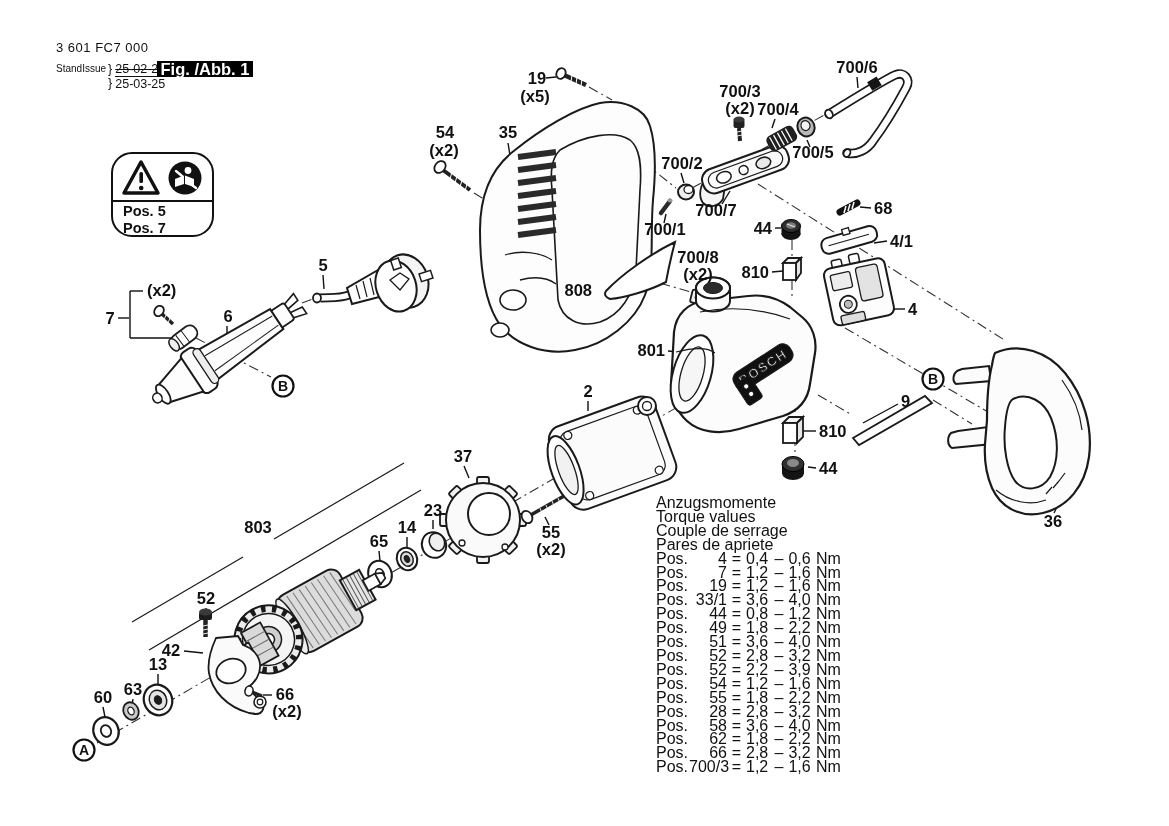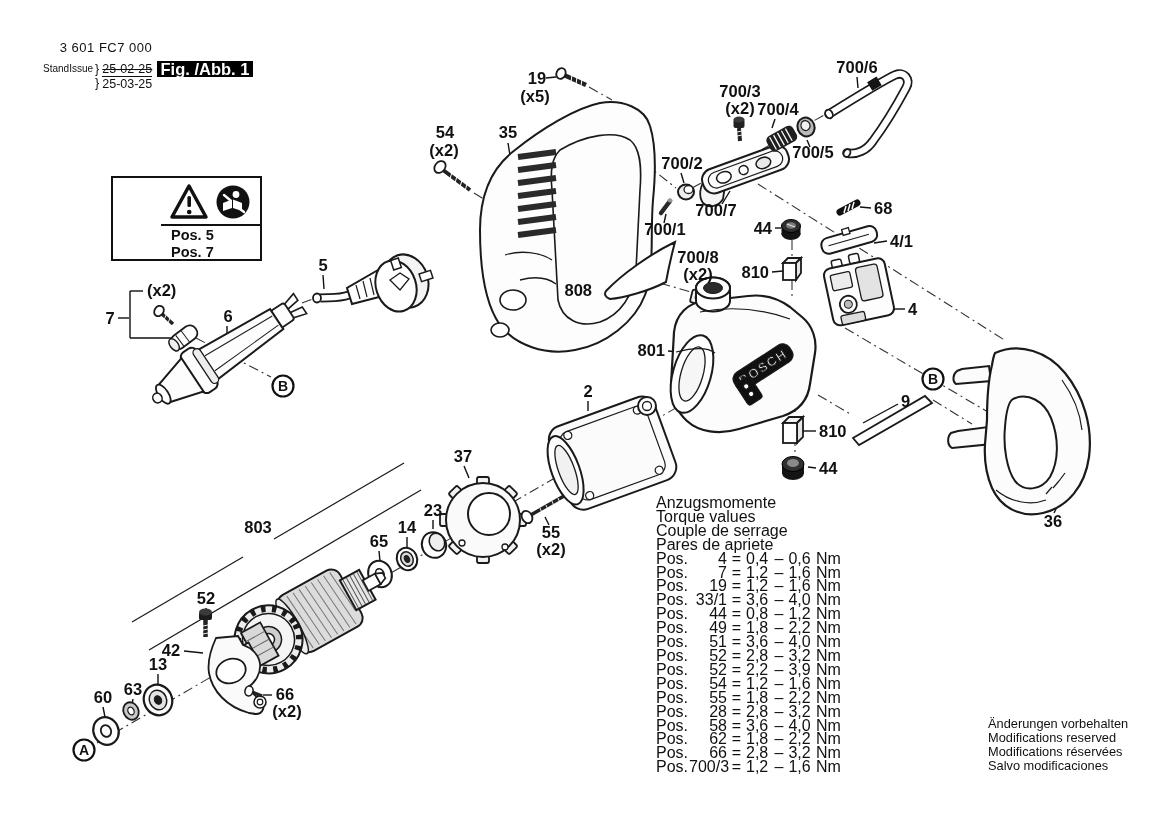--- a/index.html
+++ b/index.html
@@ -3,32 +3,32 @@
 <meta charset="utf-8">
 <style>
   html,body{margin:0;padding:0;background:#ffffff;}
   .stage{position:relative;width:1169px;height:826px;background:#fff;overflow:hidden;
          font-family:"Liberation Sans",sans-serif;color:#111;}
   svg text{font-family:"Liberation Sans",sans-serif;}
   .callout{font-size:16.5px;font-weight:bold;fill:#111;}
   .refletter{font-size:14px;font-weight:bold;fill:#111;}
   .logo-text{font-size:13px;font-weight:bold;letter-spacing:1.5px;fill:#fff;}
 
-  .hdr{position:absolute;left:43px;top:40px;font-size:13px;line-height:15px;text-align:right;}
+  .hdr{position:absolute;left:56px;top:40px;font-size:13px;line-height:15px;}
   .hdr .pn{letter-spacing:.5px;margin-bottom:7px;}
   .si{display:flex;align-items:flex-start;}
   .si-labels{display:flex;flex-direction:row;font-size:10px;line-height:14px;}
   .si-brace{font-size:12.5px;line-height:14px;margin:0 3px 0 2px;display:flex;flex-direction:column;}
   .si-dates{display:flex;flex-direction:column;font-size:12.5px;line-height:14px;}
   .strike{text-decoration:line-through;border-bottom:1.5px solid #111;padding-bottom:0px;}
 
   .figbox{position:absolute;left:157px;top:61px;width:96px;height:16px;background:#000;color:#fff;
           font-weight:bold;font-size:16.5px;display:flex;align-items:center;justify-content:center;}
 
-  .warn{position:absolute;left:111px;top:176px;width:99px;height:81px;border:2.5px solid #111;border-radius:0;padding-left:48px;}
+  .warn{position:absolute;left:111px;top:152px;width:99px;height:81px;border:2.5px solid #111;border-radius:21px;}
   .warn-icons{height:44px;display:flex;align-items:center;justify-content:space-around;padding:2px 6px 0 6px;
               border-bottom:2px solid #111;}
   .warn-pos{padding:1px 0 0 10px;font-weight:bold;font-size:14.5px;line-height:16.5px;}
 
   .torque{position:absolute;left:656px;top:496px;font-size:16px;line-height:13.9px;color:#111;}
   .trow{display:flex;}
   .tc-pos{width:33px;}
   .tc-num{width:38px;text-align:right;}
   .tc-eq{width:19px;text-align:center;}
   .tc-min{width:25px;text-align:left;}
@@ -699,20 +699,14 @@
           <span class="tc-num">700/3</span>
           <span class="tc-eq">=</span>
           <span class="tc-min">1,2</span>
           <span class="tc-dash">–</span>
           <span class="tc-max">1,6</span>
           <span class="tc-unit">Nm</span>
         </div>
       </div>
 </div>
 
-<div class="footer">
-  <div>Änderungen vorbehalten</div>
-  <div>Modifications reserved</div>
-  <div>Modifications réservées</div>
-  <div>Salvo modificaciones</div>
+
 </div>
 
-</div>
-
 </body></html>

